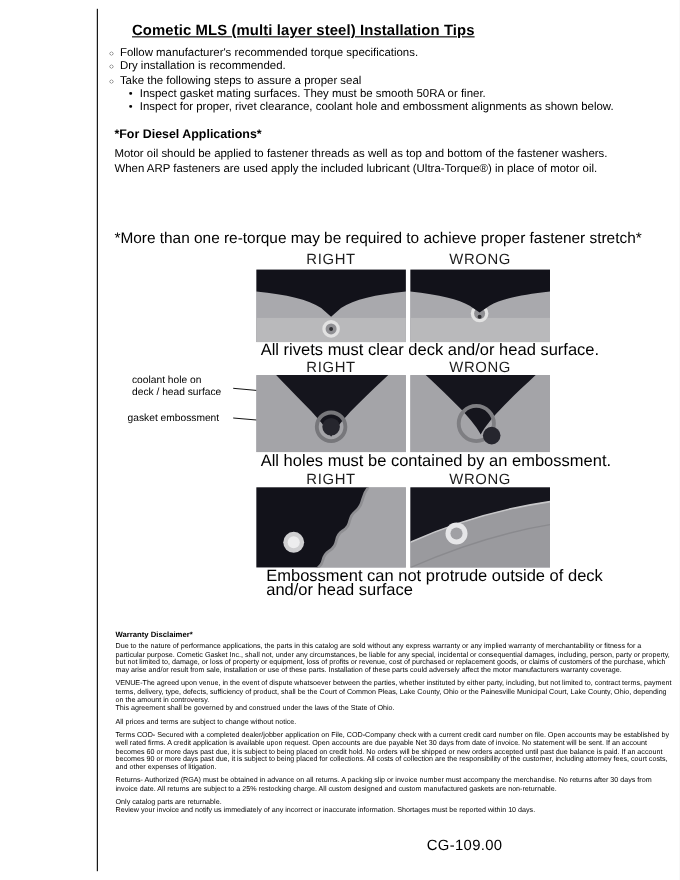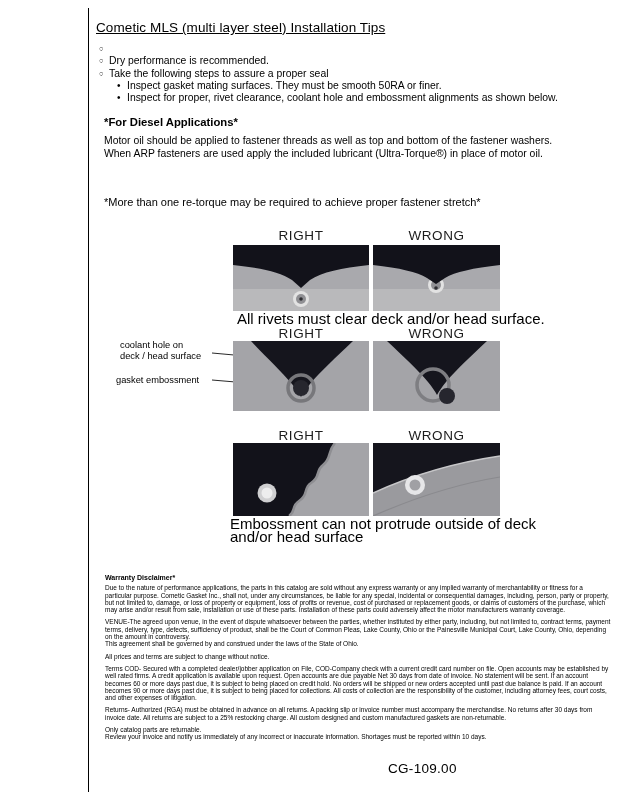--- a/index.html
+++ b/index.html
@@ -1,33 +1,33 @@
 <!DOCTYPE html>
 <html><head>
 <meta charset="utf-8">
 <style>
   * { margin:0; padding:0; box-sizing:border-box; }
   html,body { background:#e9e9e9; }
   body { font-family:"Liberation Sans", sans-serif; color:#000; }
   .page { position:relative; width:618px; height:800px; background:#ffffff; overflow:hidden; margin:0 auto; }
   .left-rule { position:absolute; left:88px; top:8px; width:1px; height:784px; background:#000; }
-  .title { position:absolute; left:96px; top:20px; font-size:13.5px; font-weight:normal; text-decoration:underline; letter-spacing:0.1px; }
+  .title { position:absolute; left:120px; top:20px; font-size:13.5px; font-weight:bold; text-decoration:underline; letter-spacing:0.1px; }
 
   .tips { position:absolute; left:99px; top:43px; font-size:10.4px; width:505px; }
   .tip { display:flex; line-height:12.3px; }
   .tip .marker { flex:0 0 10px; font-size:7.5px; line-height:12.3px; }
   .tip.sub { padding-left:18px; }
   .tip.sub .marker { font-size:10px; }
 
   .abs { position:absolute; }
   .diesel-heading { left:104px; top:116px; font-size:11.3px; font-weight:bold; }
   .body-text { font-size:10.4px; line-height:13.2px; white-space:pre-line; width:505px; }
   .para1 { left:104px; top:134px; }
   .para2 { left:104px; top:167px; }
-  .note  { left:104px; top:196px; font-size:11px; }
+  .note  { left:104px; top:208px; font-size:14px; }
 
   .dg-label { position:absolute; font-size:13.5px; letter-spacing:0.6px; color:#1c1c1c; text-align:center; }
   .photo { position:absolute; background:#a4a4a8; }
   .photo svg { display:block; width:100%; height:100%; }
   .caption { position:absolute; font-size:15px; line-height:12.5px; white-space:pre-line; }
   .annotation { position:absolute; font-size:9.3px; line-height:10.8px; white-space:pre-line; }
   .leader-lines { position:absolute; left:210px; top:346px; width:95px; height:48px; }
 
   .disclaimer { position:absolute; left:105px; top:574px; width:506px; font-size:6.5px; line-height:7.3px; }
   .disclaimer h2 { font-size:7px; font-weight:bold; margin:0 0 3px 0; }
@@ -40,24 +40,25 @@
 <body>
 
 <div class="page">
   <div class="left-rule"></div>
 
   <h1 class="title">Cometic MLS (multi layer steel) Installation Tips</h1>
 
   <div class="tips">
     <div class="tip">
       <span class="marker">○</span>
+      <span>Follow manufacturer's recommended torque specifications.</span>
     </div>
     <div class="tip">
       <span class="marker">○</span>
-      <span>Dry performance is recommended.</span>
+      <span>Dry installation is recommended.</span>
     </div>
     <div class="tip">
       <span class="marker">○</span>
       <span>Take the following steps to assure a proper seal</span>
     </div>
     <div class="tip sub">
       <span class="marker">•</span>
       <span>Inspect gasket mating surfaces.  They must be smooth 50RA or finer.</span>
     </div>
     <div class="tip sub">
@@ -116,20 +117,21 @@
     </svg>
   </div>
   <div class="photo" style="left:373px; top:341px; width:127px; height:70px;">
     <svg viewBox="0 0 127 70">
       <rect width="127" height="70" fill="#a4a4a8"></rect>
       <path d="M14,0 H114 C98,15 84,28 73,41 C69,46 66,50 64,54 C62,50 59,46 55,41 C44,28 30,15 14,0 Z" fill="#15151d"></path>
       <circle cx="60" cy="44" r="16" fill="none" stroke="#7e7e82" stroke-width="3.5"></circle>
       <circle cx="74" cy="55" r="8" fill="#26262e"></circle>
     </svg>
   </div>
+  <div class="caption" style="left:237px; top:414px;">All holes must be contained by an embossment.</div>
 
   <div class="dg-label" style="left:233px; top:428px; width:136px;">RIGHT</div>
   <div class="dg-label" style="left:373px; top:428px; width:127px;">WRONG</div>
 
   <div class="photo" style="left:233px; top:443px; width:136px; height:73px;">
     <svg viewBox="0 0 136 73">
       <rect width="136" height="73" fill="#a4a4a8"></rect>
       <path d="M0,0 H102 C94,9 99,15 90,22 C82,28 88,34 78,40 C70,45 76,52 66,58 C58,63 63,69 56,73 H0 Z" fill="#12121a"></path>
       <path d="M102,0 C94,9 99,15 90,22 C82,28 88,34 78,40 C70,45 76,52 66,58 C58,63 63,69 56,73" fill="none" stroke="#8e8e92" stroke-width="2.5"></path>
       <circle cx="34" cy="50" r="9.5" fill="#cfcfd1"></circle>
@@ -139,21 +141,21 @@
   <div class="photo" style="left:373px; top:443px; width:127px; height:73px;">
     <svg viewBox="0 0 127 73">
       <rect width="127" height="73" fill="#9a9a9e"></rect>
       <path d="M0,0 H127 V13 C86,19 44,30 0,50 Z" fill="#15151d"></path>
       <path d="M127,13 C86,19 44,30 0,50" fill="none" stroke="#c7c7c9" stroke-width="1.5"></path>
       <circle cx="42" cy="42" r="10" fill="#e6e6e8"></circle>
       <circle cx="42" cy="42" r="5.5" fill="#a0a0a4"></circle>
       <path d="M127,34 C90,40 48,52 0,73" fill="none" stroke="#8a8a8e" stroke-width="1.2"></path>
     </svg>
   </div>
-  <div class="caption" style="left:230px; top:518px;">Embossment can not protrude outside of deck
+  <div class="caption" style="left:242px; top:518px;">Embossment can not protrude outside of deck
 and/or head surface</div>
 
   <div class="disclaimer">
     <h2>Warranty Disclaimer*</h2>
     <p>Due to the nature of performance applications, the parts in this catalog are sold without any express warranty or any implied warranty of merchantability or fitness for a particular purpose.  Cometic Gasket Inc., shall not, under any circumstances, be liable for any special, incidental or consequential damages, including, person, party or property, but not limited to, damage, or loss of property or equipment, loss of profits or revenue, cost of purchased or replacement goods, or claims of customers of the purchase, which may arise and/or result from sale, installation or use of these parts.  Installation of these parts could adversely affect the motor manufacturers warranty coverage.</p>
     <p class="tight">VENUE-The agreed upon venue, in the event of dispute whatsoever between the parties, whether instituted by either party, including, but not limited to, contract terms, payment terms, delivery, type, defects, sufficiency of product, shall be the Court of Common Pleas, Lake County, Ohio or the Painesville Municipal Court, Lake County, Ohio, depending on the amount in controversy.</p>
     <p>This agreement shall be governed by and construed under the laws of the State of Ohio.</p>
     <p>All prices and terms are subject to change without notice.</p>
     <p>Terms COD- Secured with a completed dealer/jobber application on File, COD-Company check with a current credit card number on file.  Open accounts may be established by well rated firms.  A credit application is available upon request.  Open accounts are due payable Net 30 days from date of invoice.  No statement will be sent.  If an account becomes 60 or more days past due, it is subject to being placed on credit hold.  No orders will be shipped or new orders accepted until past due balance is paid.  If an account becomes 90 or more days past due, it is subject to being placed for collections.  All costs of collection are the responsibility of the customer, including attorney fees, court costs, and other expenses of litigation.</p>
     <p>Returns- Authorized (RGA) must be obtained in advance on all returns.  A packing slip or invoice number must accompany the merchandise.  No returns after 30 days from invoice date.  All returns are subject to a 25% restocking charge.  All custom designed and custom manufactured gaskets are non-returnable.</p>

